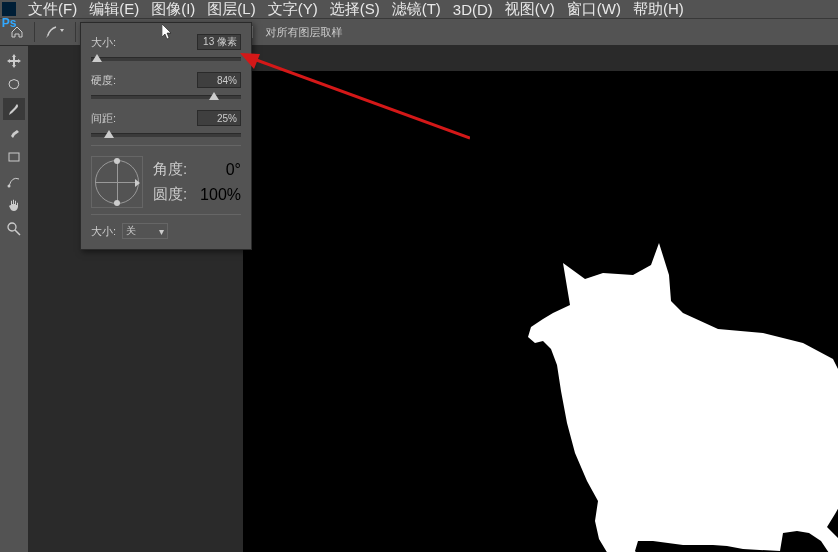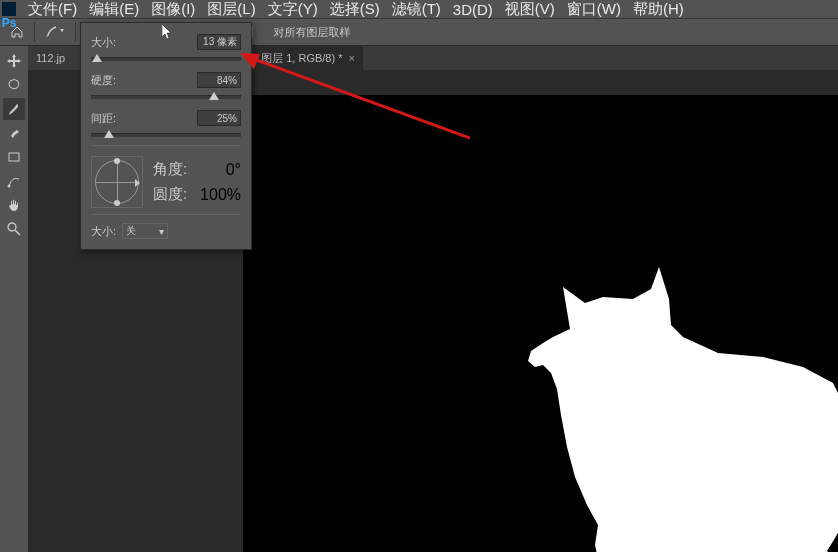--- a/index.html
+++ b/index.html
@@ -15,21 +15,21 @@
     .optionsbar { height: 28px; background: #535353; border-top: 1px solid #383838; border-bottom: 1px solid #2a2a2a; display: flex; align-items: center; padding-left: 8px; gap: 4px; }
     .optionsbar .home-icon { width: 18px; height: 18px; display: flex; align-items: center; justify-content: center; }
     .optionsbar .divider { width: 1px; height: 20px; background: #383838; margin: 0 4px; }
     .optionsbar .tool-preset { width: 24px; height: 24px; display: flex; align-items: center; justify-content: center; }
     .optionsbar .brush-size-ind { display: flex; flex-direction: column; align-items: center; font-size: 9px; color: #ccc; margin: 0 2px; }
     .optionsbar .brush-dot { width: 4px; height: 4px; background: #ccc; border-radius: 50%; }
     .optionsbar .brush-size-ind.lg .brush-dot { width: 8px; height: 8px; }
     .optionsbar .circle-btn { width: 20px; height: 20px; border: 1px solid #888; border-radius: 50%; display: flex; align-items: center; justify-content: center; color: #ccc; font-size: 12px; }
     .optionsbar .angle-label { color: #ccc; font-size: 11px; margin-left: 6px; }
     .optionsbar .angle-input { width: 32px; height: 18px; background: #3f3f3f; border: 1px solid #2a2a2a; color: #ccc; font-size: 11px; padding: 0 3px; }
-    .optionsbar .checkbox-item { display: flex; align-items: center; gap: 20px; margin-left: 8px; }
+    .optionsbar .checkbox-item { display: flex; align-items: center; gap: 12px; margin-left: 8px; }
     .optionsbar .checkbox-item .cb { width: 12px; height: 12px; border: 1px solid #888; background: #3f3f3f; }
     .optionsbar .checkbox-item span { color: #ccc; font-size: 11px; }
     
     
     .cursor { position: absolute; left: 162px; top: 24px; pointer-events: none; z-index: 100; }
     
     
     .main-area { display: flex; height: calc(100% - 46px); }
     
     
@@ -253,30 +253,20 @@
       </div>
     <div class="tool">
         <svg width="14" height="14" viewBox="0 0 14 14">
           <circle cx="5" cy="5" r="4" fill="none" stroke="#ccc" stroke-width="1.3"></circle>
           <line x1="8" y1="8" x2="13" y2="13" stroke="#ccc" stroke-width="1.5"></line>
         </svg>
       </div>
   </div>
 
   <div class="work-area">
-    <div class="tab-row">
-      <div class="tab">
-        <span>112.jp</span>
-      </div>
-      <div style="width:180px"></div>
-      <div class="tab active">
-        <span>图层 1, RGB/8) *</span>
-        <span class="close">×</span>
-      </div>
-    </div>
     <div class="canvas-wrap">
       <div class="canvas">
         <svg viewBox="0 0 370 360">
           <path fill="#ffffff" d="M 87 74 L 80 32 L 102 48 L 120 42 L 150 44 L 168 34 L 176 12 L 186 44 L 188 70 L 200 82 L 235 98 L 280 102 L 320 112 L 350 128 L 366 160 L 370 215 L 365 260 L 352 283 L 344 296 L 356 308 L 360 322 L 346 322 L 338 310 L 326 302 L 314 300 L 300 302 L 297 320 L 260 318 L 244 315 L 230 314 L 200 314 L 170 310 L 155 310 L 152 320 L 162 332 L 158 344 L 142 342 L 128 328 L 116 308 L 112 290 L 115 270 L 104 250 L 92 222 L 84 192 L 78 160 L 74 134 L 68 118 L 60 110 L 52 112 L 45 106 L 48 96 L 60 88 L 70 82 Z"></path>
         </svg>
       </div>
     </div>
   </div>
 </div>
 

